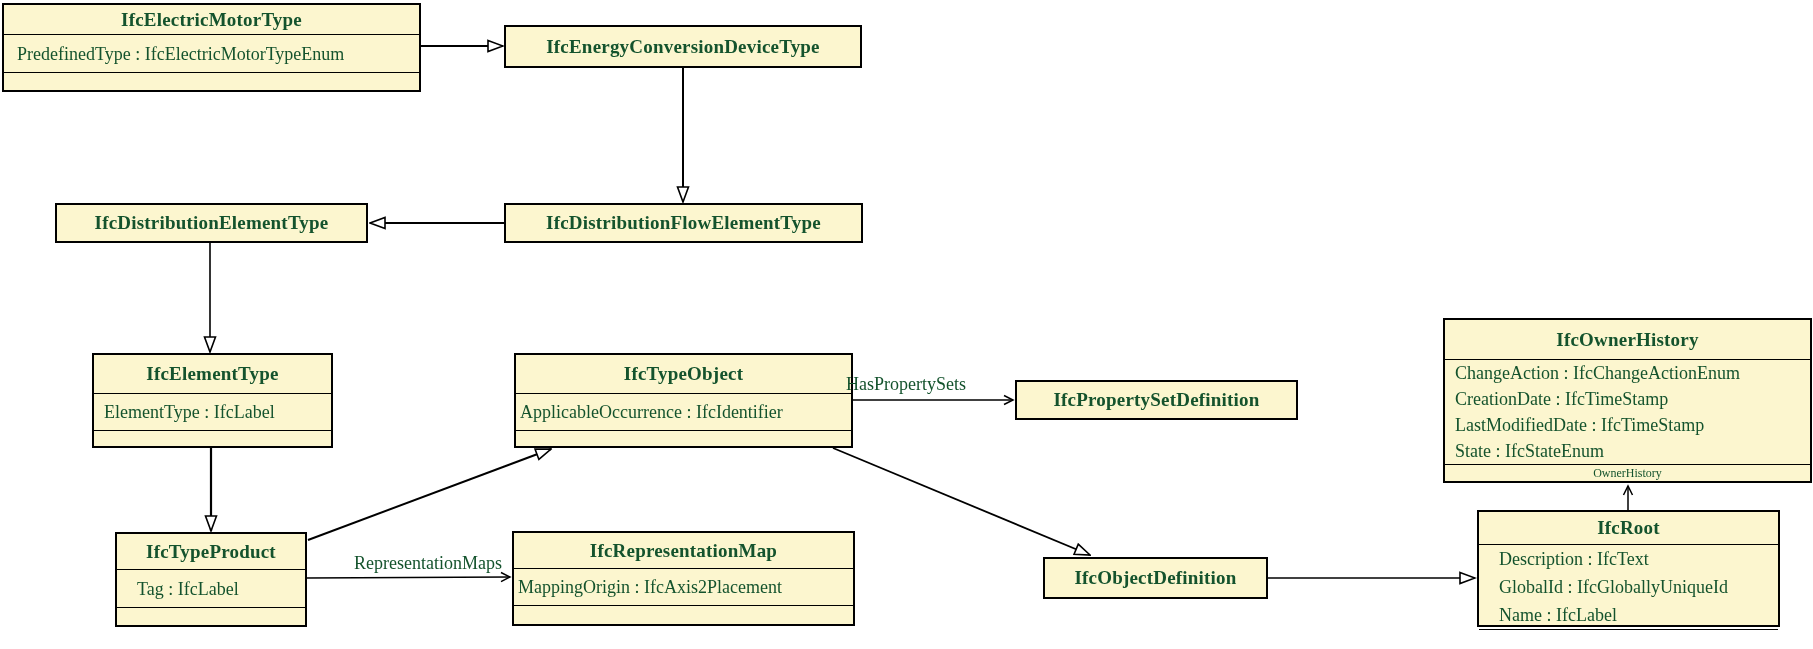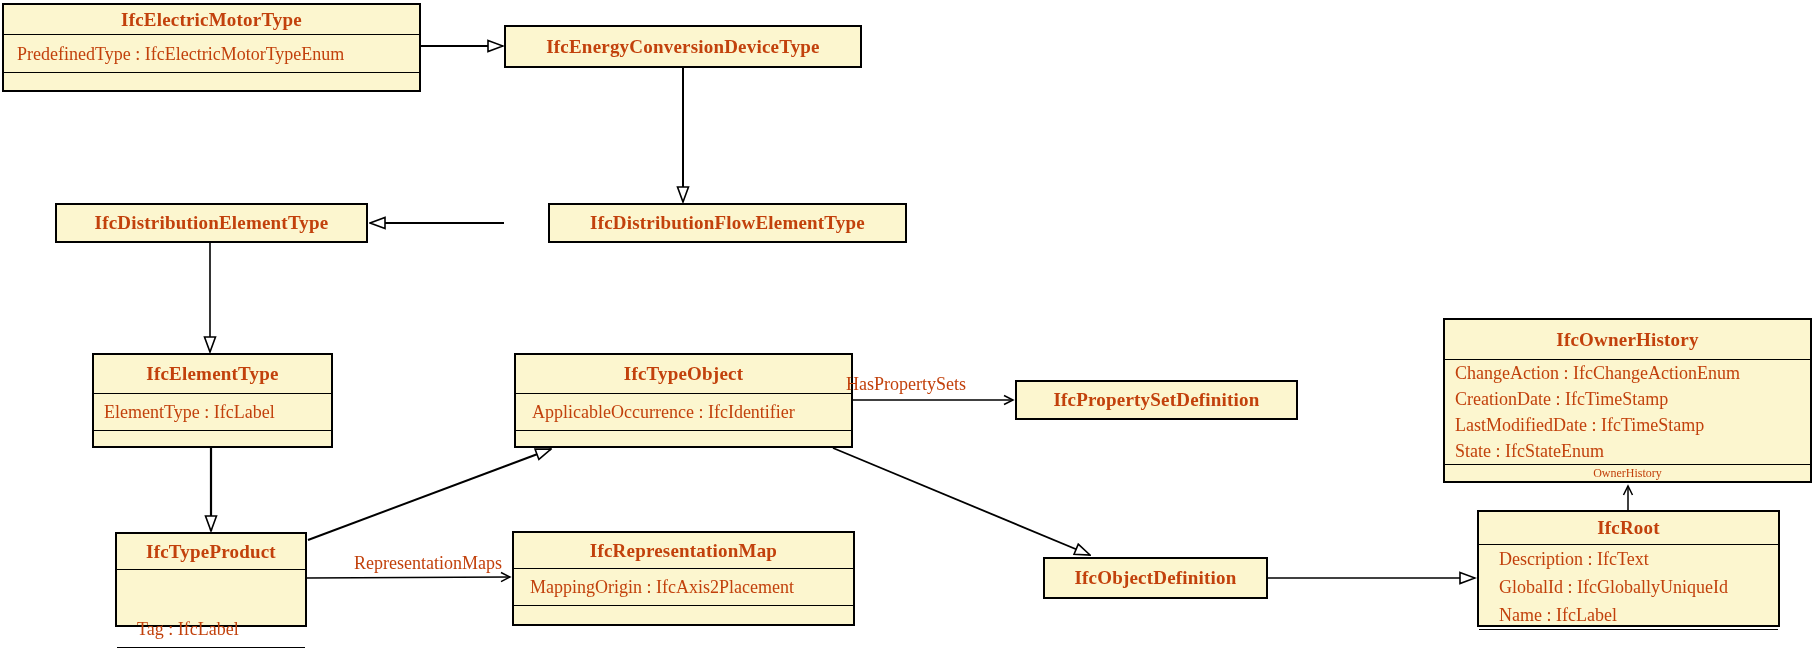--- a/index.html
+++ b/index.html
@@ -1,21 +1,21 @@
 <!DOCTYPE html>
 <html><head>
 <meta charset="utf-8">
 <style>
   html,body{margin:0;padding:0;background:#ffffff;}
   #canvas{
     position:relative;
     width:1813px;height:649px;
     background:#ffffff;
     font-family:"Liberation Serif","DejaVu Serif",serif;
-    color:#c2410c;
+    color:#14532d;
     overflow:hidden;
   }
   #wires{position:absolute;left:0;top:0;width:1813px;height:649px;}
   .uml-box{
     position:absolute;
     box-sizing:border-box;
     background:#FCF6CF;
     border:2px solid #000;
     display:flex;
     flex-direction:column;
@@ -26,21 +26,21 @@
     font-size:19px;
     letter-spacing:0.2px;
     text-align:center;
     display:flex;align-items:center;justify-content:center;
     flex:0 0 auto;
   }
   .sep{border-bottom:1.5px solid #000;}
   .box-attrs{
     box-sizing:border-box;
     font-size:18px;
-    padding-left:16px;
+    padding-left:4px;
     display:flex;flex-direction:column;justify-content:center;
     flex:0 0 auto;
   }
   .attr-line{white-space:nowrap;line-height:26px;}
   .box-empty{flex:1 1 auto;}
   .box-role{
     box-sizing:border-box;
     font-size:12px;
     display:flex;align-items:center;justify-content:center;
     flex:1 1 auto;
@@ -92,21 +92,21 @@
   </div>
 
   <div class="uml-box single" style="left:504px;top:25px;width:358px;height:43px;">
     <div class="box-title">IfcEnergyConversionDeviceType</div>
   </div>
 
   <div class="uml-box single" style="left:55px;top:203px;width:313px;height:40px;justify-content:flex-end;">
     <div class="box-title">IfcDistributionElementType</div>
   </div>
 
-  <div class="uml-box single" style="left:504px;top:203px;width:359px;height:40px;margin-left:44px;">
+  <div class="uml-box single" style="left:504px;top:203px;width:359px;height:40px;">
     <div class="box-title">IfcDistributionFlowElementType</div>
   </div>
 
   <div class="uml-box" style="left:92px;top:353px;width:241px;height:95px;">
     <div class="box-title sep" style="height:39px;">IfcElementType</div>
     <div class="box-attrs sep pad22" style="height:37px;">
       <div class="attr-line">ElementType : IfcLabel</div>
     </div>
     <div class="box-empty"></div>
   </div>
@@ -127,21 +127,21 @@
     <div class="box-title sep" style="height:40px;">IfcOwnerHistory</div>
     <div class="box-attrs sep pad22" style="height:105px;">
       <div class="attr-line">ChangeAction : IfcChangeActionEnum</div>
       <div class="attr-line">CreationDate : IfcTimeStamp</div>
       <div class="attr-line">LastModifiedDate : IfcTimeStamp</div>
       <div class="attr-line">State : IfcStateEnum</div>
     </div>
     <div class="box-role">OwnerHistory</div>
   </div>
 
-  <div class="uml-box" style="left:115px;top:532px;width:192px;height:95px;gap:40px;">
+  <div class="uml-box" style="left:115px;top:532px;width:192px;height:95px;">
     <div class="box-title sep" style="height:36px;">IfcTypeProduct</div>
     <div class="box-attrs sep pad20" style="height:38px;">
       <div class="attr-line">Tag : IfcLabel</div>
     </div>
     <div class="box-empty"></div>
   </div>
 
   <div class="uml-box" style="left:512px;top:531px;width:343px;height:95px;">
     <div class="box-title sep" style="height:36px;">IfcRepresentationMap</div>
     <div class="box-attrs sep" style="height:37px;">

